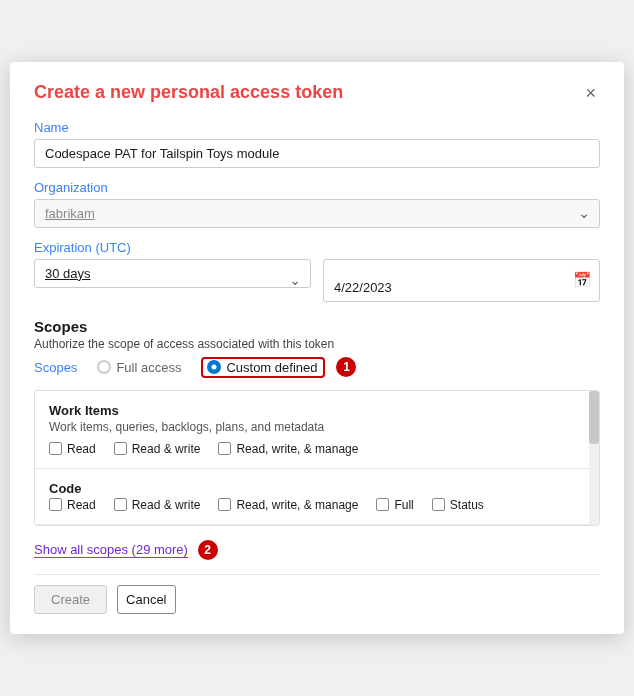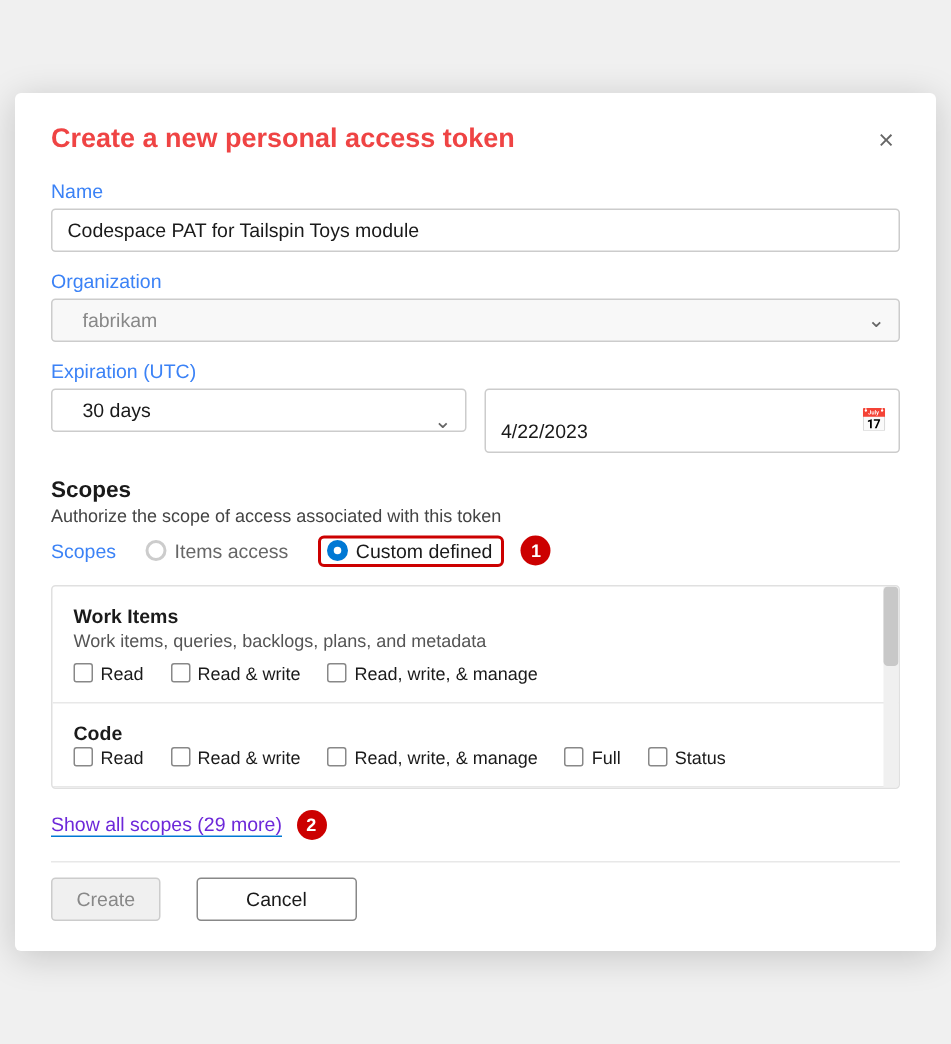--- a/index.html
+++ b/index.html
@@ -57,26 +57,27 @@
       border-radius: 3px;
       padding: 6px 10px;
       font-size: 13px;
       color: #1a1a1a;
       outline: none;
     }
     .select-box {
       width: 100%;
       border: 1px solid #ccc;
       border-radius: 3px;
-      padding: 6px 20px;
+      padding: 6px 10px;
       font-size: 13px;
       color: #888;
       background: #f8f8f8;
       appearance: none;
       position: relative;
+      text-decoration: underline;
     }
     .select-wrapper {
       position: relative;
     }
     .select-wrapper::after {
       content: "⌄";
       position: absolute;
       right: 10px;
       top: 50%;
       transform: translateY(-50%);
@@ -256,36 +257,36 @@
       border-radius: 50%;
       background: #c00;
       color: #fff;
       font-size: 12px;
       font-weight: 700;
       margin-left: 6px;
       vertical-align: middle;
     }
     .footer-buttons {
       display: flex;
-      gap: 24px;
+      gap: 10px;
       margin-top: 14px;
       padding-top: 10px;
       border-top: 1px solid #e8e8e8;
     }
     .btn-create {
       padding: 6px 16px;
       background: #f0f0f0;
       border: 1px solid #ccc;
       border-radius: 3px;
       font-size: 13px;
       color: #888;
       cursor: pointer;
     }
     .btn-cancel {
-      padding: 6px 32px;
+      padding: 6px 8px;
       background: #fff;
       border: 1px solid #888;
       border-radius: 3px;
       font-size: 13px;
       color: #1a1a1a;
       cursor: pointer;
       font-weight: 500;
     }
     .radio-highlight {
       display: flex;
@@ -335,21 +336,21 @@
     </div>
   </div>
 
   <div class="field-group">
     <div class="section-title">Scopes</div>
     <div class="section-desc">Authorize the scope of access associated with this token</div>
     <div class="radio-row">
       <span class="field-label" style="margin:0; font-weight:500;">Scopes</span>
       <label class="radio-option">
         <span class="custom-radio"></span>
-        <span>Items access</span>
+        <span>Full access</span>
       </label>
       <label class="radio-option selected">
         <div class="radio-highlight">
           <span class="custom-radio checked"></span>
           <span>Custom defined</span>
         </div>
         <span class="callout-badge">1</span>
       </label>
     </div>
   </div>

